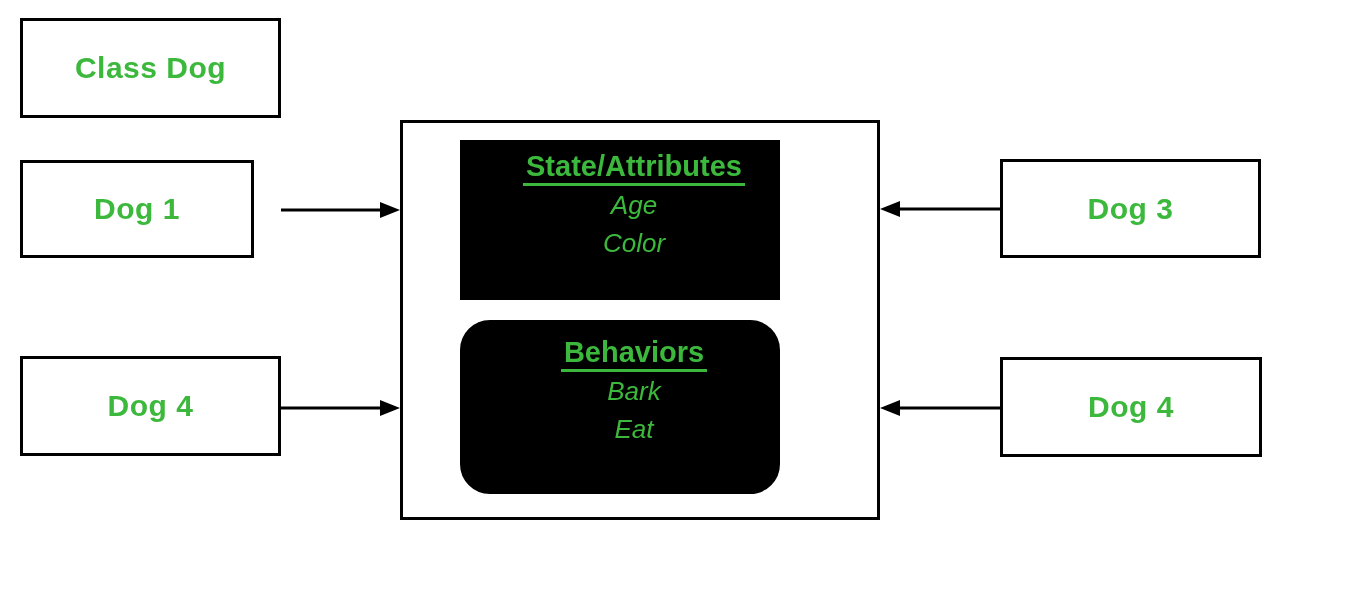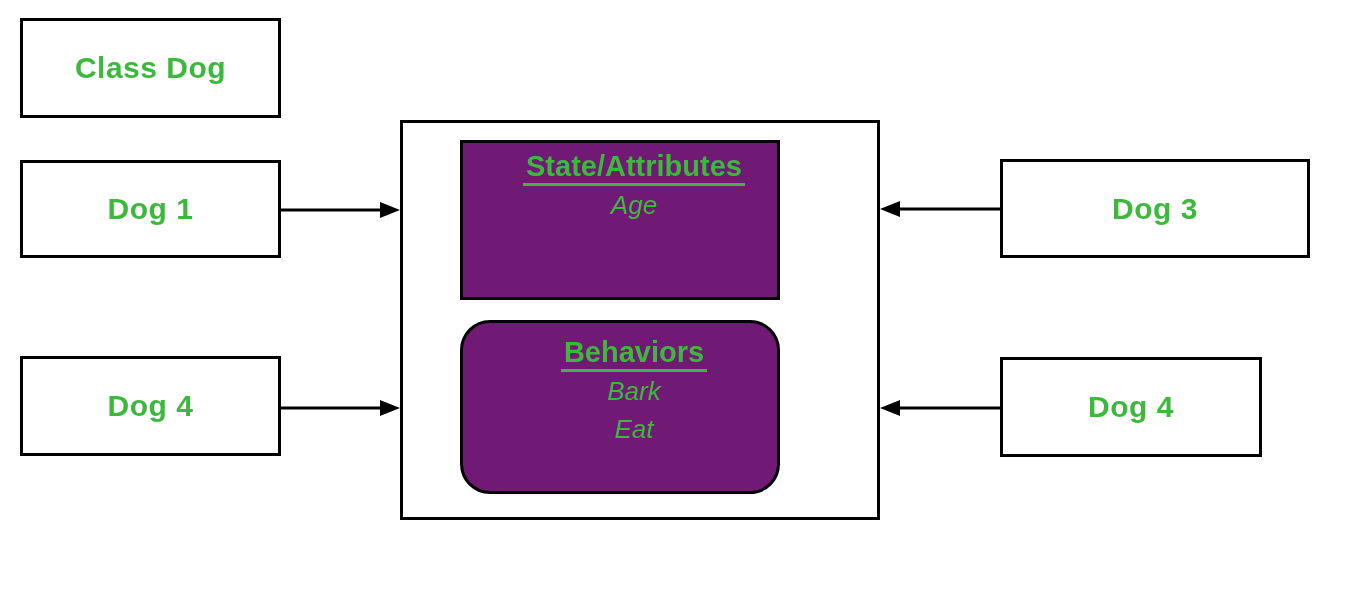--- a/index.html
+++ b/index.html
@@ -25,28 +25,28 @@
     display: flex;
     align-items: center;
     justify-content: center;
     color: #3CB93C;
     font-weight: bold;
     font-size: 30px;
     letter-spacing: 0.5px;
   }
   
   .class-dog-box { left: 20px;  top: 18px;  width: 261px; height: 100px; }
-  .dog1-box      { left: 20px;  top: 160px; width: 261px; height: 98px;  }
+  .dog1-box      { left: 20px;  top: 160px; width: 234px; height: 98px;  }
   .dog2-box      { left: 20px;  top: 356px; width: 261px; height: 100px; }
   
-  .dog3-box      { left: 1000px; top: 159px; width: 310px; height: 99px;  }
+  .dog3-box      { left: 1000px; top: 159px; width: 261px; height: 99px;  }
   .dog4-box      { left: 1000px; top: 357px; width: 262px; height: 100px; }
   
   .members-box   { left: 400px; top: 120px; width: 480px; height: 400px; }
-  .section-box   { position: absolute; box-sizing: border-box; border: 3px solid #000000; background: #701a75; text-align: center; color: #3CB93C; padding-left: 28px; }
+  .section-box   { position: absolute; box-sizing: border-box; border: 3px solid #000000; background: #000000; text-align: center; color: #3CB93C; padding-left: 28px; }
   .state-box     { left: 57px; top: 17px;  width: 320px; height: 160px; padding-top: 3px; }
   .behaviors-box { left: 57px; top: 197px; width: 320px; height: 174px; padding-top: 9px; border-radius: 30px; }
   .section-title {
     font-size: 29px;
     font-weight: bold;
     line-height: 40px;
     white-space: nowrap;
   }
   .section-title .underlined {
     border-bottom: 3px solid #3CB93C;
@@ -107,20 +107,21 @@
     <span>Dog 4</span>
   </div>
 
   <div class="box members-box">
 
     <div class="section-box state-box">
       <div class="section-title">
         <span class="underlined">State/Attributes</span>
       </div>
       <div class="section-item">Age</div>
+      <div class="section-item">Color</div>
     </div>
 
     <div class="section-box behaviors-box">
       <div class="section-title">
         <span class="underlined">Behaviors</span>
       </div>
       <div class="section-item">Bark</div>
       <div class="section-item">Eat</div>
     </div>
 

